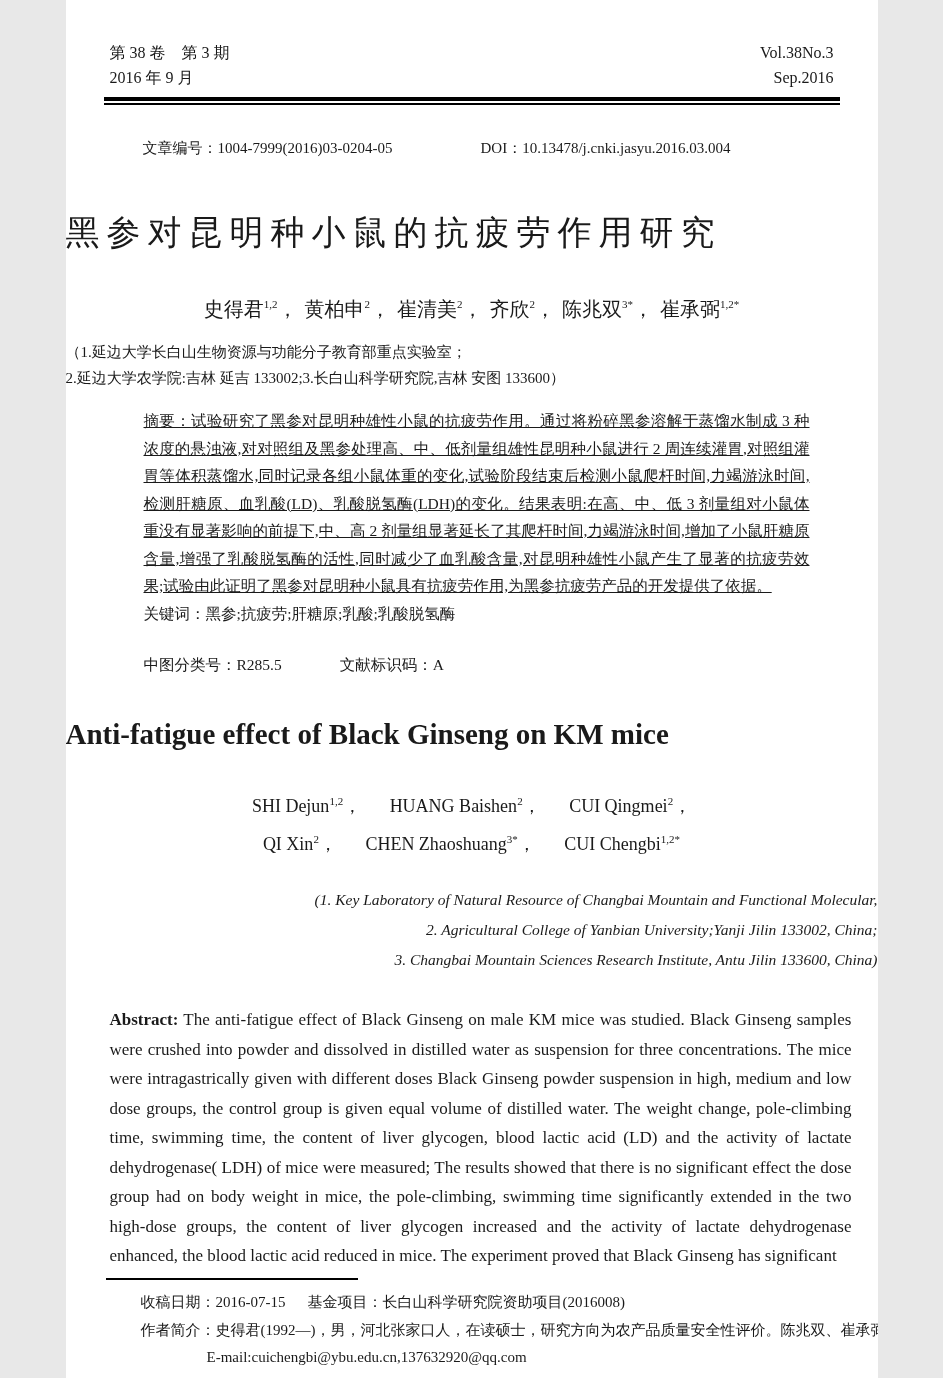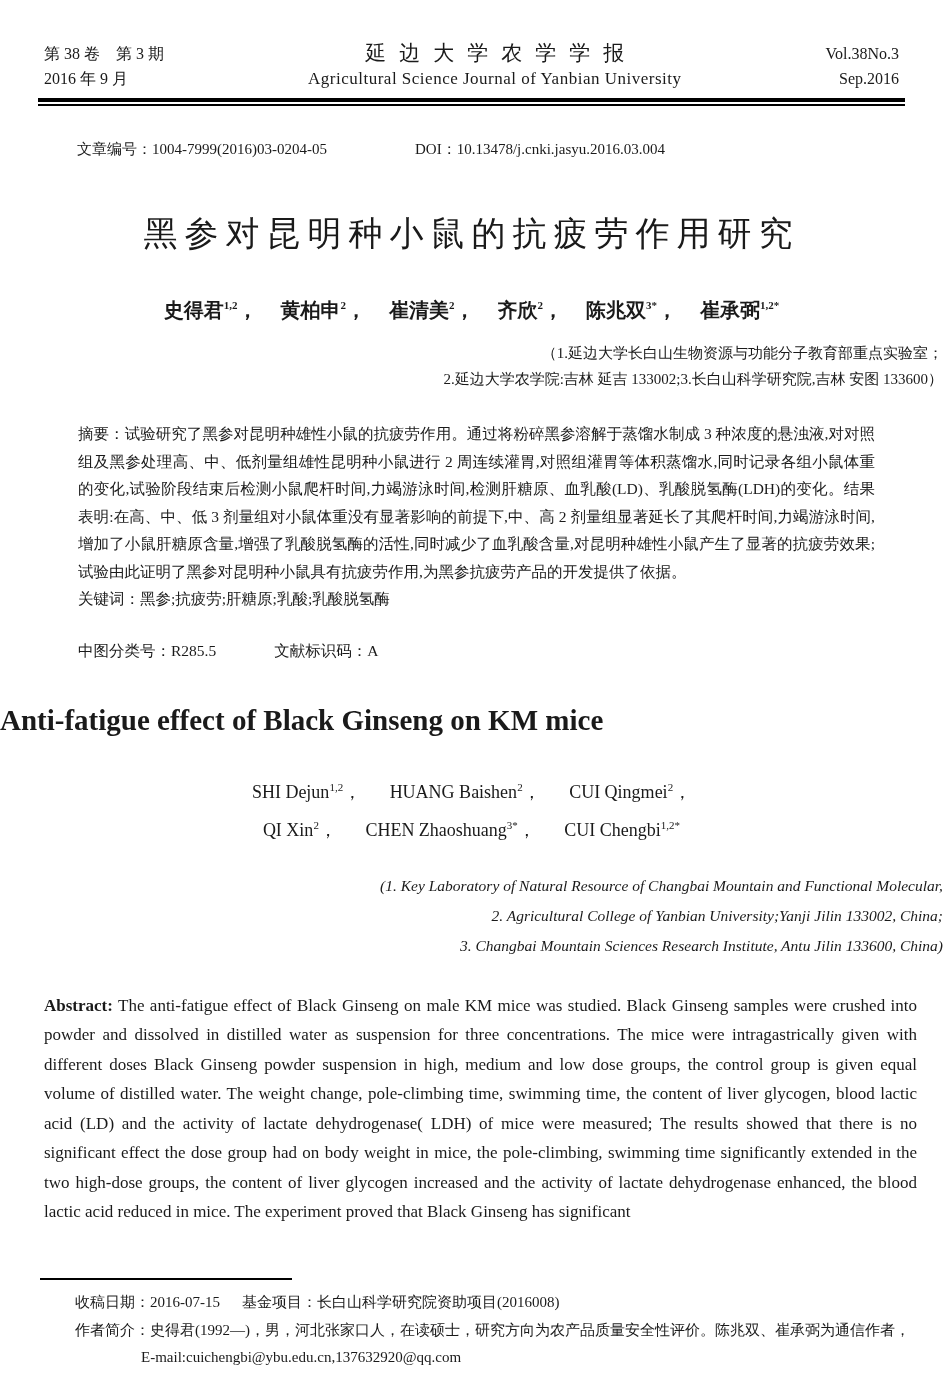--- a/index.html
+++ b/index.html
@@ -1,45 +1,45 @@
 <!DOCTYPE html>
 <html><head>
 <meta charset="utf-8">
 <style>
   html,body { margin:0; padding:0; background:#e8e8e8; }
   .page {
-    position:relative; width:943px; height:1378px; margin:0 auto;
+    position:relative; width:812px; height:1378px; margin:0 auto;
     background:#ffffff; color:#1a1a1a; overflow:hidden;
     font-family:"Liberation Serif", serif;
   }
   
   .masthead { display:flex; justify-content:space-between; align-items:center;
     margin:40px 44px 0 44px; }
   .mh-left, .mh-right { font-size:16px; line-height:25px; white-space:nowrap; }
   .mh-left { text-align:left; }
   .mh-right { text-align:right; }
   .mh-center { text-align:center; flex:1; }
   .journal-cn { font-size:21px; letter-spacing:13px; margin-left:13px; line-height:26px; }
   .journal-en { font-size:17px; line-height:25px; letter-spacing:0.5px; }
   .head-rule { margin:7px 38px 0 38px; height:2px;
     border-top:4px solid #000; border-bottom:2px solid #000; }
   
   .meta-line { margin:34px 0 0 77px; font-size:15px; }
   .label-hei { font-family:"Liberation Sans", sans-serif; }
   .meta-doi { margin-left:88px; }
   
-  .title-cn { margin-top:52px; text-align:center; font-size:34px;
+  .title-cn { margin-top:52px; font-size:34px;
     letter-spacing:7px; font-weight:normal; }
   .authors-cn { margin-top:40px; text-align:center; font-size:20px; }
-  .authors-cn .author { margin:0 9px; white-space:nowrap;font-weight:bold; }
+  .authors-cn .author { margin:0 1px; white-space:nowrap; }
   sup { font-size:11px; }
-  .affils-cn { margin-top:16px; text-align:right; font-size:15px; line-height:26px; }
+  .affils-cn { margin-top:16px; text-align:left; font-size:15px; line-height:26px; }
   
-  .abstract-cn { margin:28px 68px 0 78px; font-size:15.5px; line-height:27.5px;
-    text-align:justify; }
+  .abstract-cn { margin:16px 68px 0 78px; font-size:15.5px; line-height:27.5px;
+    text-align:justify;text-decoration:underline; }
   .keywords-cn { margin:0 68px 0 78px; font-size:15.5px; line-height:27.5px; }
   .classification { margin:28px 0 0 78px; font-size:15.5px; }
   .classification .pair2 { margin-left:58px; }
   
   .title-en { margin-top:42px; text-align:left; font-size:29px; font-weight:bold; }
   .authors-en { margin-top:34px; text-align:center; font-size:18px; line-height:33px; }
   .authors-en .author { margin:0 12px; white-space:nowrap; }
   .affils-en { margin-top:24px; text-align:right; font-size:15.5px;
     line-height:30px; font-style:italic; }
   .abstract-en { margin:30px 26px 0 44px; font-size:17px; line-height:29.5px;
@@ -54,24 +54,20 @@
 </style>
 </head>
 <body>
 
 <div class="page">
 
   <div class="masthead">
     <div class="mh-left">
       <div>第 38 卷　第 3 期</div>
       <div>2016 年 9 月</div>
-    </div>
-    <div class="mh-center">
-      <div class="journal-cn">延边大学农学学报</div>
-      <div class="journal-en">Agricultural Science Journal of Yanbian University</div>
     </div>
     <div class="mh-right">
       <div>Vol.38No.3</div>
       <div>Sep.2016</div>
     </div>
   </div>
   <div class="head-rule"></div>
 
   <div class="meta-line">
     <span class="label-hei">文章编号：</span><span>1004-7999(2016)03-0204-05</span><span class="meta-doi"><span>DOI：</span><span>10.13478/j.cnki.jasyu.2016.03.004</span></span>

